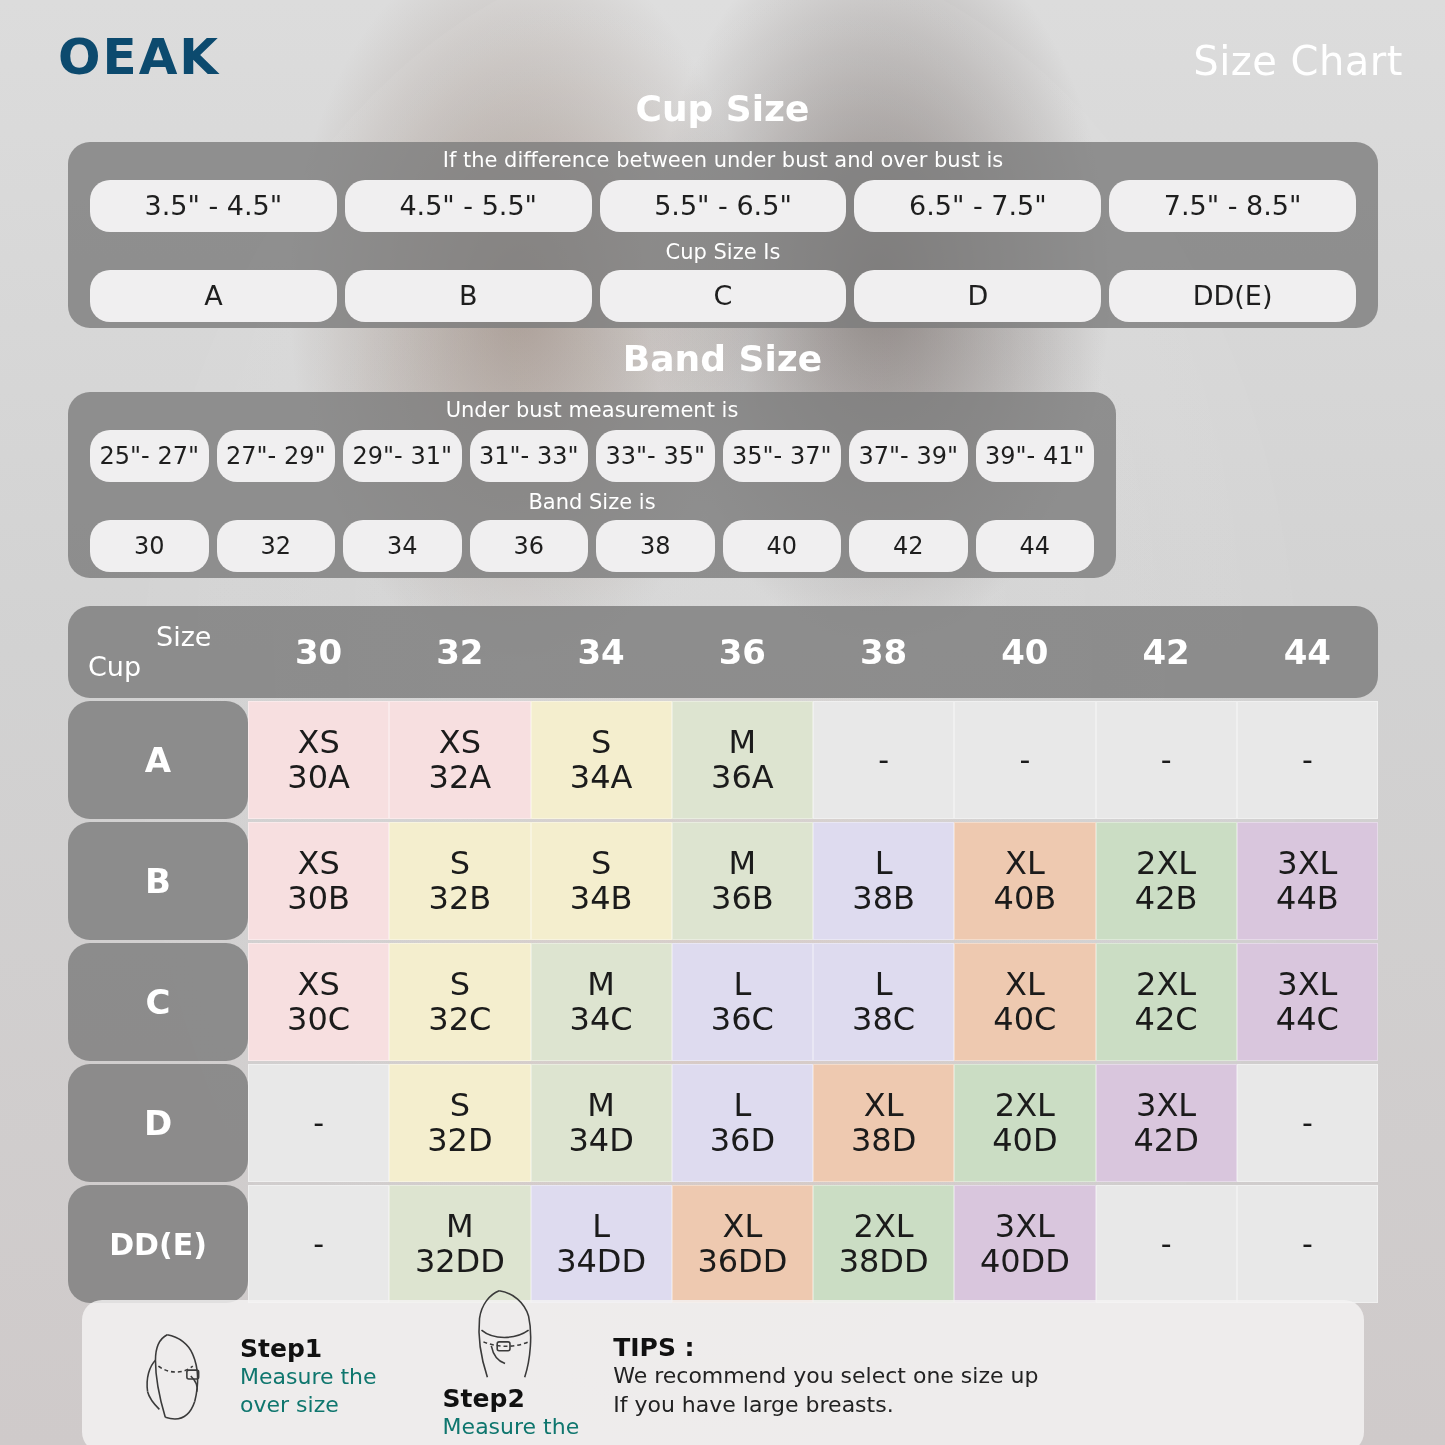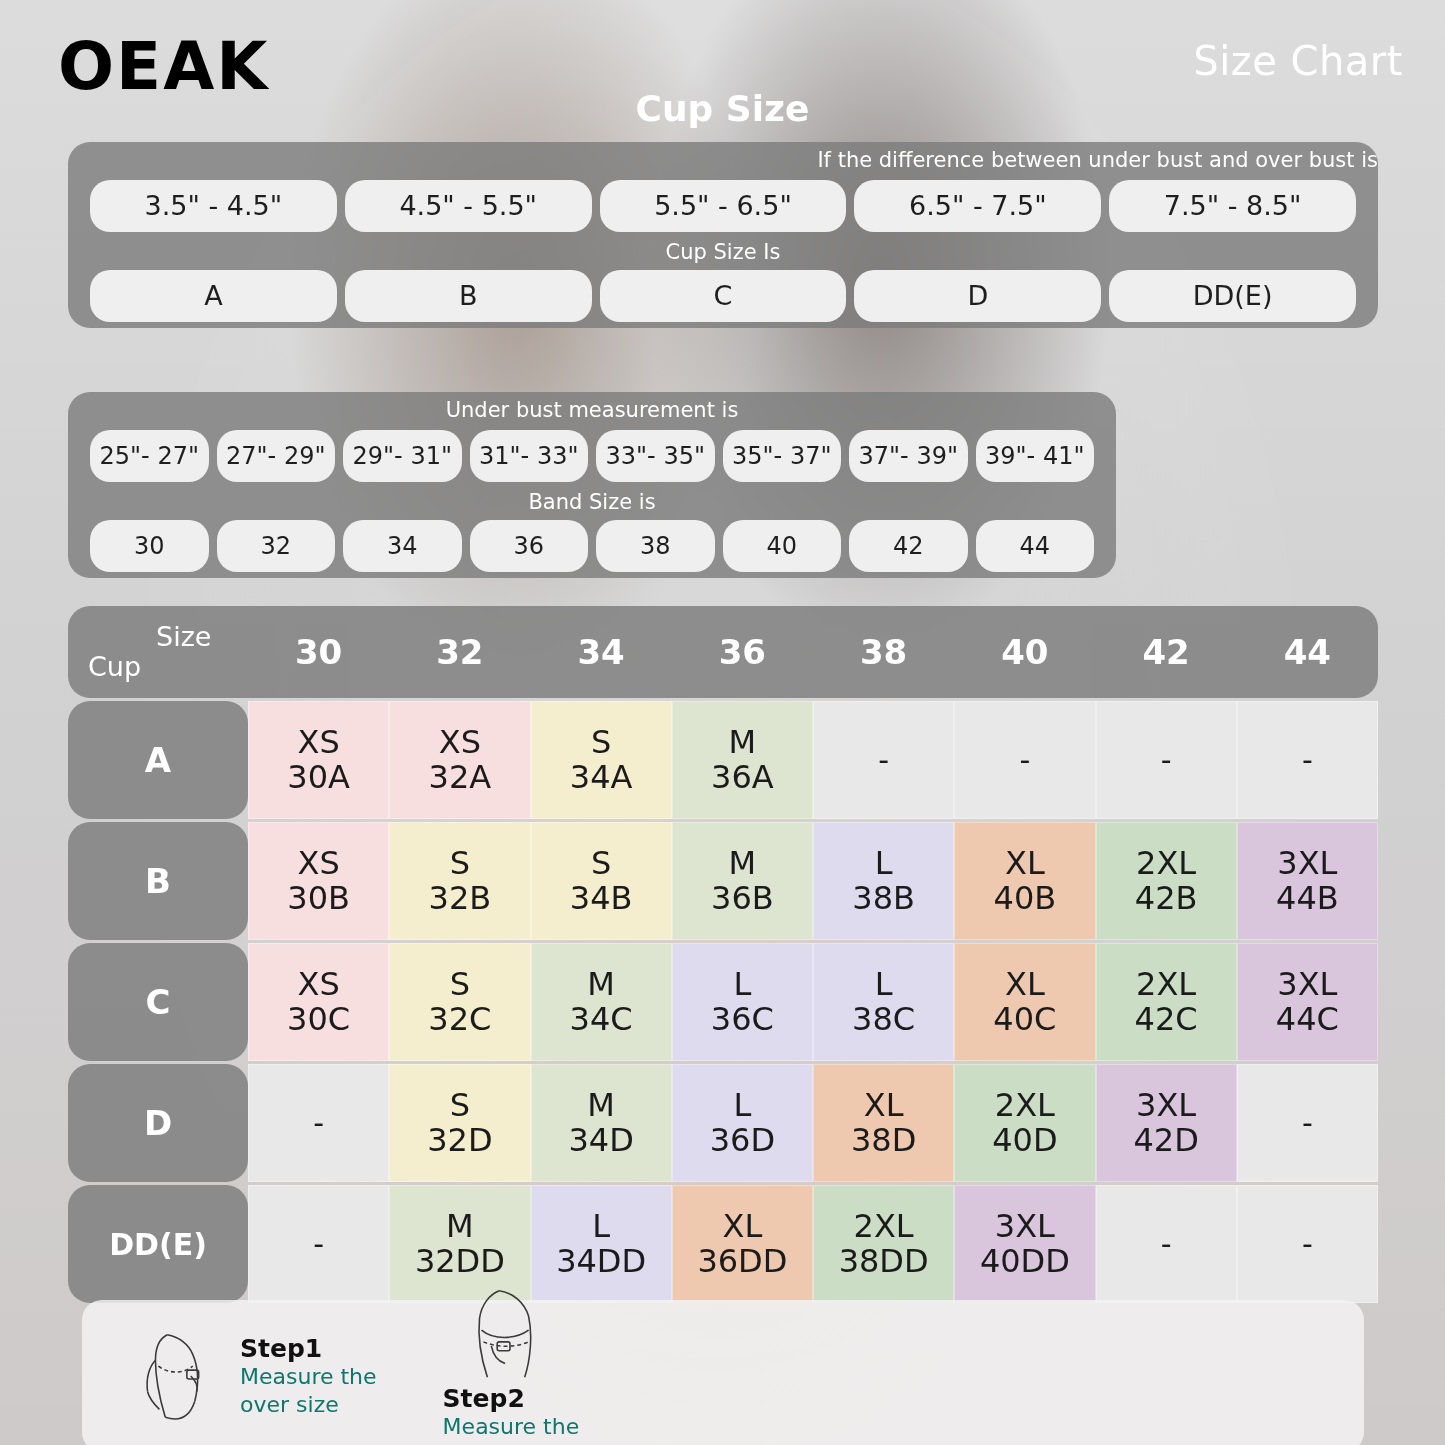--- a/index.html
+++ b/index.html
@@ -27,22 +27,22 @@
     position:absolute; left:140px; top:-60px; width:1160px; height:1560px;
     border-radius:50%;
     background: radial-gradient(ellipse at 50% 45%, rgba(255,255,255,0.18), rgba(255,255,255,0.02) 70%);
   }
 
   #frame { position:absolute; inset:0; }
 
   
   .logo {
     position:absolute; left:58px; top:28px;
-    font-size:66px; font-weight:bold; letter-spacing:2px;
-    color:#000000; font-family:"DejaVu Sans", sans-serif;
+    font-size:50px; font-weight:bold; letter-spacing:2px;
+    color:#0c4a6e; font-family:"DejaVu Sans", sans-serif;
   }
   .chart-title {
     position:absolute; right:42px; top:38px;
     font-size:40px; color:#ffffff; letter-spacing:0.5px;
   }
 
   
   .panel {
     position:absolute;
     background: rgba(124,124,124,0.80);
@@ -125,21 +125,21 @@
 <body>
 
 <div id="bg"></div>
 
 <div id="frame">
 
   <div class="logo">OEAK</div>
   <div class="chart-title">Size Chart</div>
 
   <div class="panel" style="left:68px; top:142px; width:1310px; height:186px;">
-    <div class="section-sub" style="margin-top:6px;text-align:right;">If the  difference between under bust and over bust is</div>
+    <div class="section-sub" style="margin-top:6px;">If the  difference between under bust and over bust is</div>
     <div class="rowline" id="cup-range-row" style="margin-top:8px;">
         <div class="cell">3.5" -  4.5"</div>
         <div class="cell">4.5" -  5.5"</div>
         <div class="cell">5.5" -  6.5"</div>
         <div class="cell">6.5" -  7.5"</div>
         <div class="cell">7.5" -  8.5"</div>
       </div>
     <div class="section-sub" style="margin-top:8px;">Cup Size Is</div>
     <div class="rowline" id="cup-size-row" style="margin-top:6px;">
         <div class="cell">A</div>
@@ -168,20 +168,21 @@
         <div class="cell small">30</div>
         <div class="cell small">32</div>
         <div class="cell small">34</div>
         <div class="cell small">36</div>
         <div class="cell small">38</div>
         <div class="cell small">40</div>
         <div class="cell small">42</div>
         <div class="cell small">44</div>
       </div>
   </div>
+  <div class="section-title" style="position:absolute; left:0; right:0; top:338px;">Band Size</div>
 
   <div id="matrix">
     <div class="matrix-head" id="matrix-head">
       <div class="corner">
         <span class="c-size">Size</span>
         <span class="c-cup">Cup</span>
       </div>
     <div class="hcell">30</div>
         <div class="hcell">32</div>
         <div class="hcell">34</div>
@@ -394,16 +395,21 @@
           <rect x="44" y="58" width="13" height="9" rx="2"></rect>
         </g>
       </svg>
       <div class="txt">
         <div class="hd">Step2</div>
         <div class="bd">Measure the</div>
         <div class="bd">under bust</div>
       </div>
     </div>
 
+    <div class="tipbox">
+      <div class="hd">TIPS :</div>
+      <div class="bd">We recommend you select one size up</div>
+      <div class="bd">If you have large breasts.</div>
+    </div>
 
   </div>
 
 </div>
 
 </body></html>

